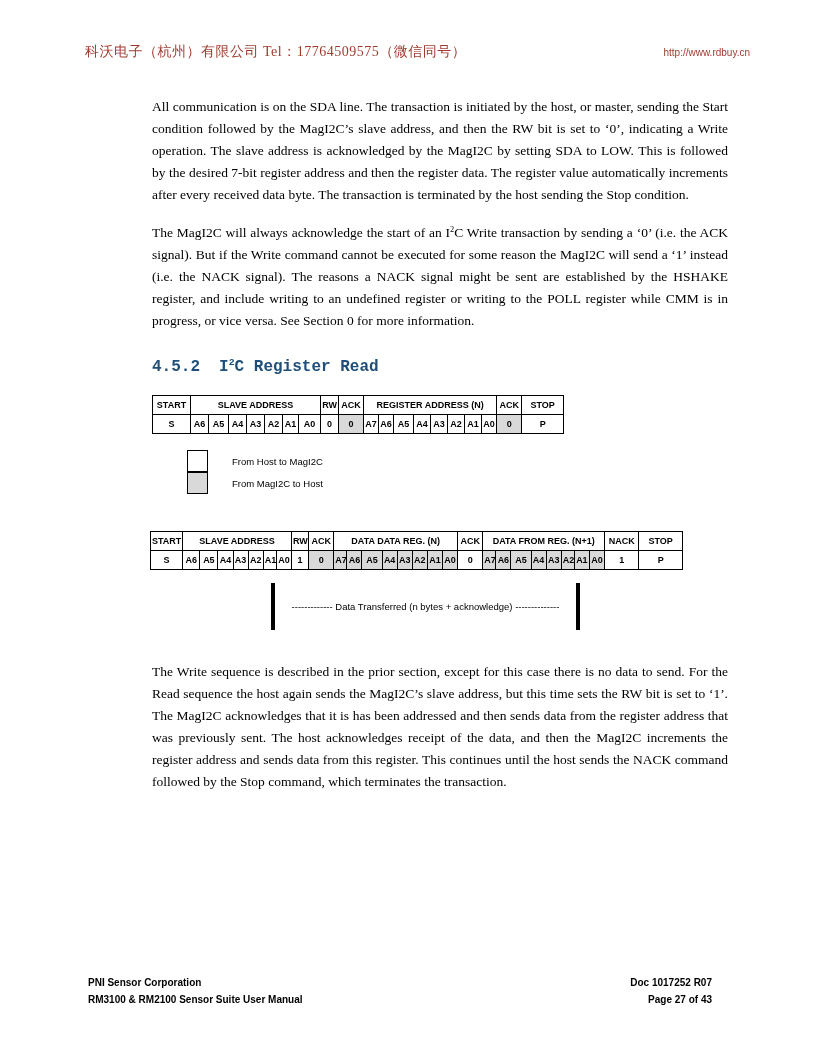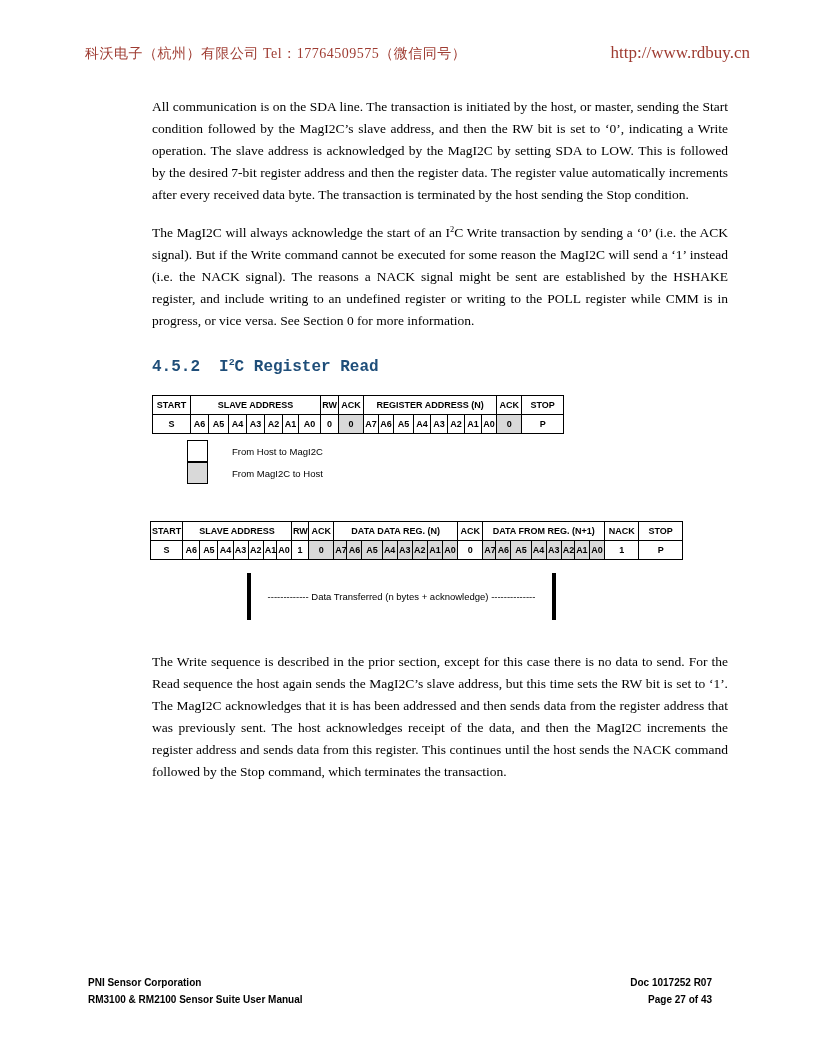--- a/index.html
+++ b/index.html
@@ -13,21 +13,21 @@
     overflow: hidden;
   }
   
   .doc-header {
     position: absolute; top: 43px; left: 85px; right: 66px;
     display: flex; justify-content: space-between; align-items: baseline;
     color: #9e3b31;
     font-size: 14px;
   }
   .doc-header .company { font-family: "Liberation Serif", serif; letter-spacing: 0.5px; }
-  .doc-header .website { font-family: Liberation Serif, serif; font-size: 17px; }
+  .doc-header .website { font-family: Liberation Sans, sans-serif; font-size: 10px; }
 
   
   .content {
     position: absolute; top: 0; left: 152px; width: 576px;
     padding-top: 96px;
   }
   .content p {
     margin: 0;
     font-size: 13.5px; line-height: 22px;
     text-align: justify;
@@ -60,36 +60,36 @@
     overflow: hidden;
     white-space: nowrap;
     background: #ffffff;
   }
   table.bits td.shaded { background: #d9d9d9; }
   table.t1 { margin-top: 15px; width: 411px; }
   table.t2 { margin-top: 37px; width: 533px; margin-left: -2px; }
 
   
   .legend {
-    margin: 6px 0 0 35px;
+    margin: 16px 0 0 35px;
     display: grid;
     grid-template-columns: 21px 24px auto;
     grid-auto-rows: 22px;
     align-items: center;
     font-family: "Liberation Sans", sans-serif;
     font-size: 9.5px;
   }
   .legend .swatch { width: 21px; height: 22px; border: 1px solid #000; }
   .legend .swatch.white { background: #ffffff; }
   .legend .swatch.gray  { background: #d9d9d9; margin-top: -1px; }
   .legend .spacer { }
 
   
   .transfer {
-    margin-top: 13px; margin-left: 95px;
+    margin-top: 13px; margin-left: 119px;
     width: 309px; height: 47px;
     display: flex; align-items: center; justify-content: center;
     position: relative;
     font-family: "Liberation Sans", sans-serif;
     font-size: 9.5px;
   }
   .transfer .vbar {
     position: absolute; top: 0; bottom: 0; width: 4px; background: #000;
   }
   .transfer .vbar.left { left: 0; }

